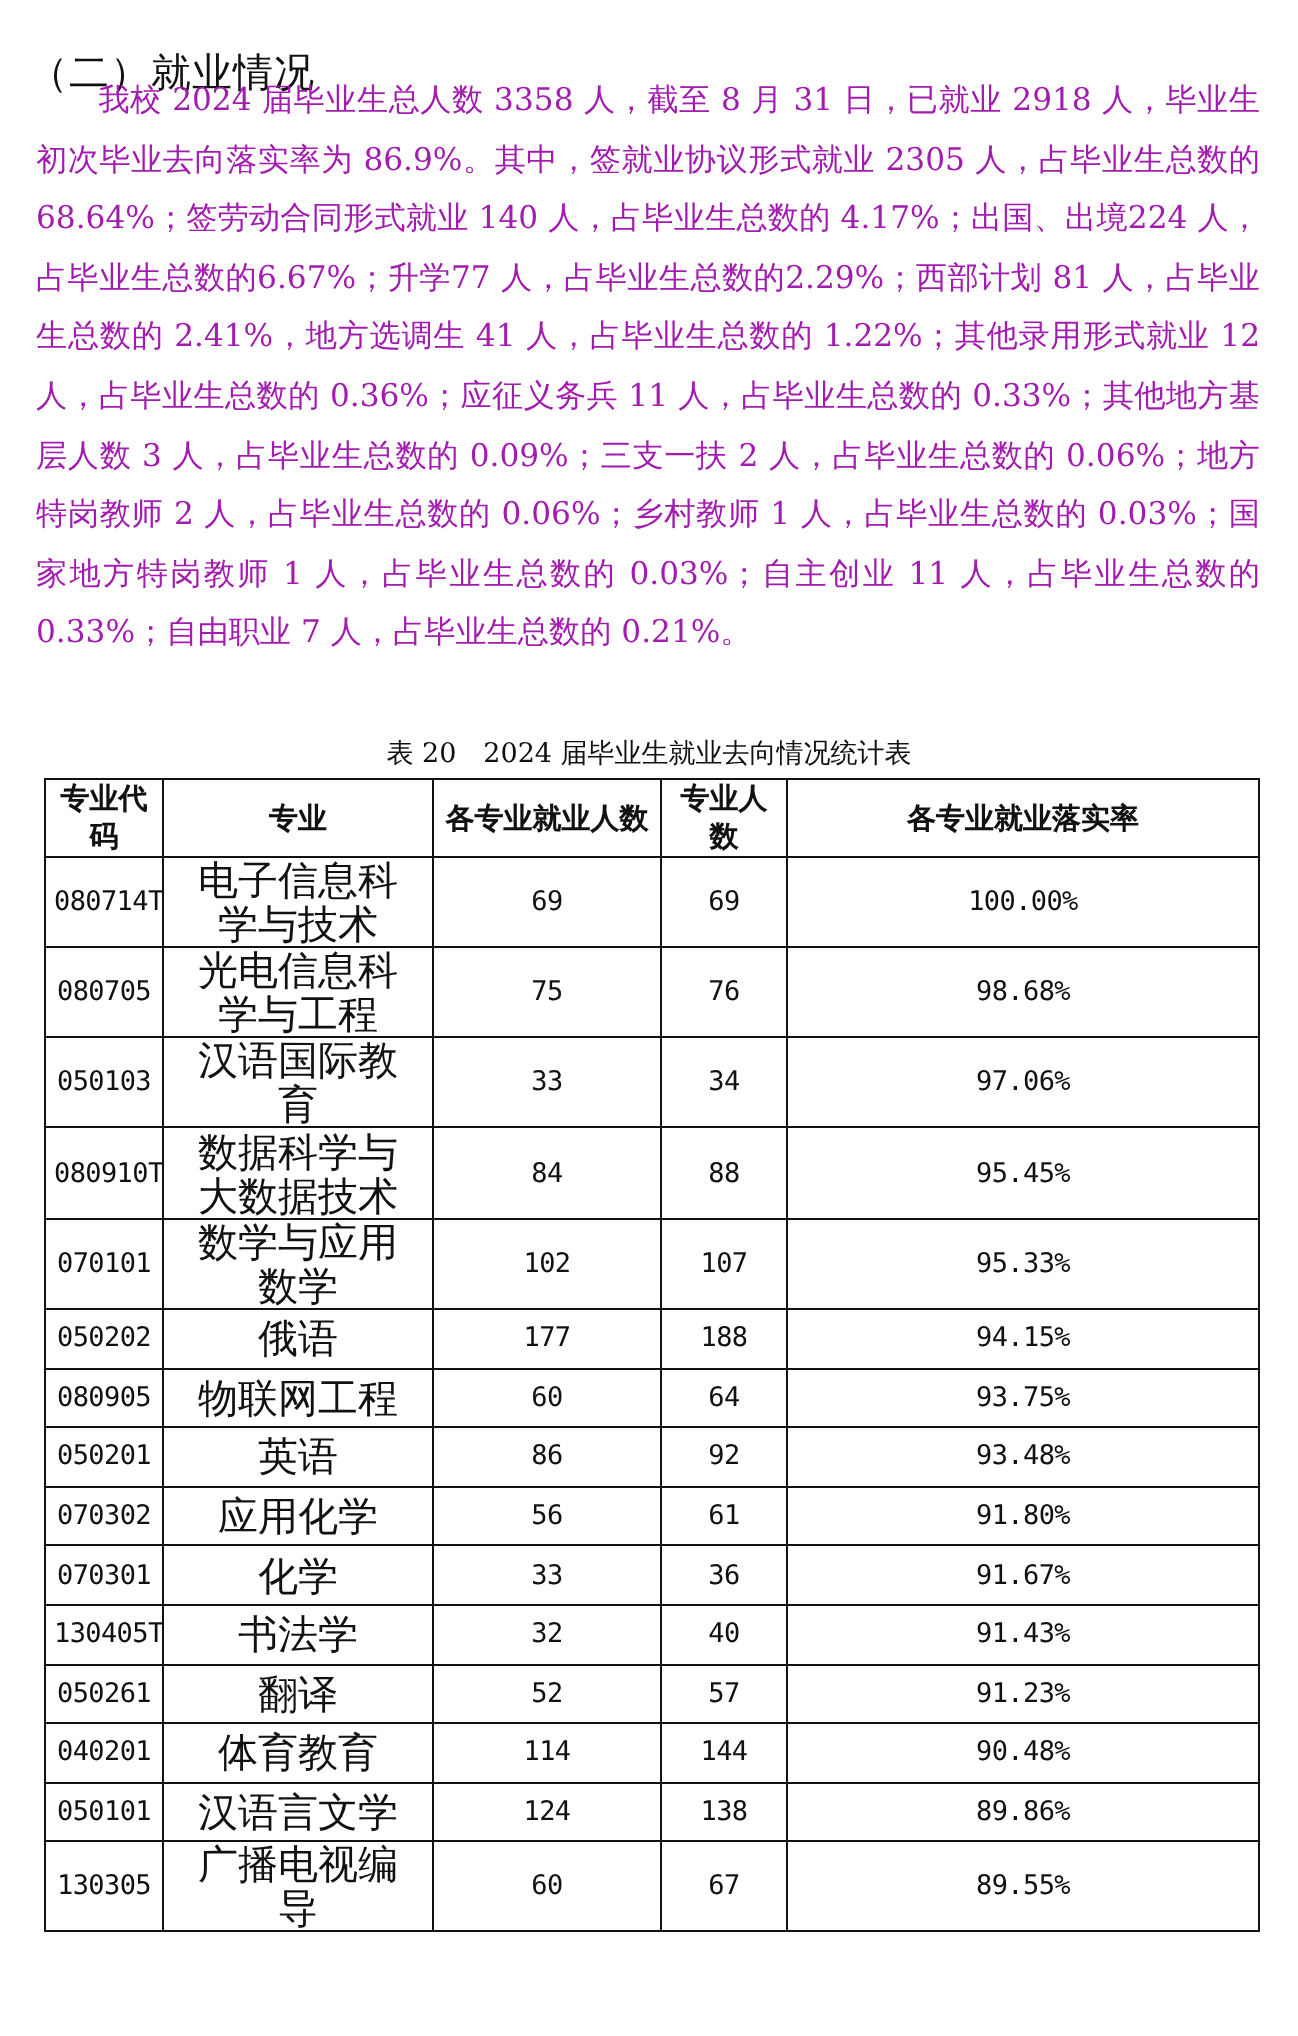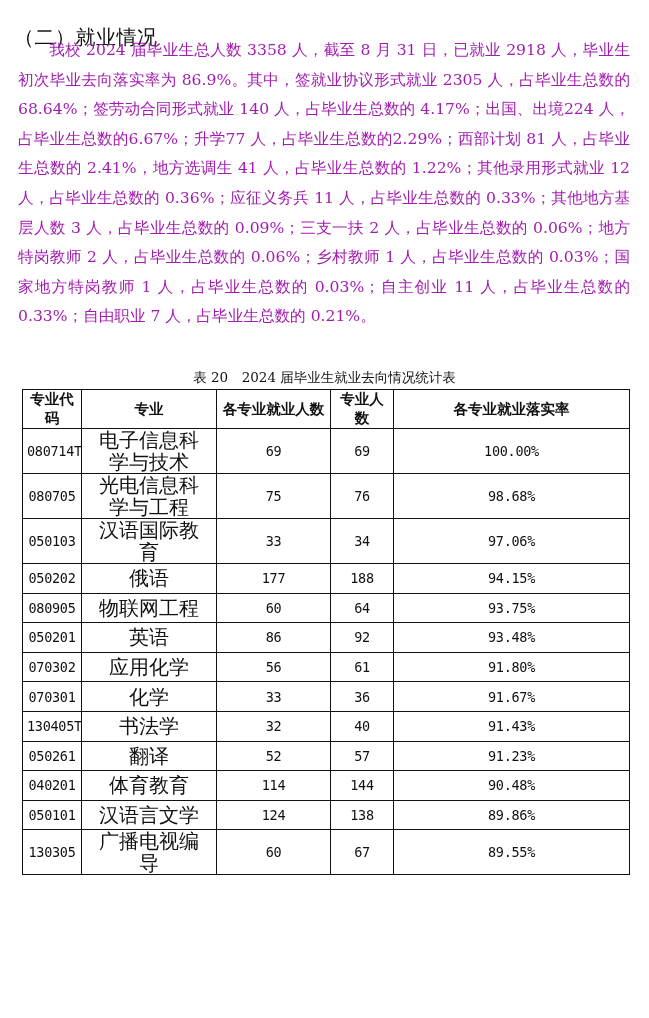--- a/index.html
+++ b/index.html
@@ -129,20 +129,34 @@
         <td class="num">76</td>
         <td class="num">98.68%</td>
       </tr>
       <tr>
         <td class="num">050103</td>
         <td class="name">汉语国际教育</td>
         <td class="num">33</td>
         <td class="num">34</td>
         <td class="num">97.06%</td>
       </tr>
+      <tr class="tall">
+        <td class="num">080910T</td>
+        <td class="name">数据科学与大数据技术</td>
+        <td class="num">84</td>
+        <td class="num">88</td>
+        <td class="num">95.45%</td>
+      </tr>
+      <tr>
+        <td class="num">070101</td>
+        <td class="name">数学与应用数学</td>
+        <td class="num">102</td>
+        <td class="num">107</td>
+        <td class="num">95.33%</td>
+      </tr>
       <tr>
         <td class="num">050202</td>
         <td class="name">俄语</td>
         <td class="num">177</td>
         <td class="num">188</td>
         <td class="num">94.15%</td>
       </tr>
       <tr>
         <td class="num">080905</td>
         <td class="name">物联网工程</td>

